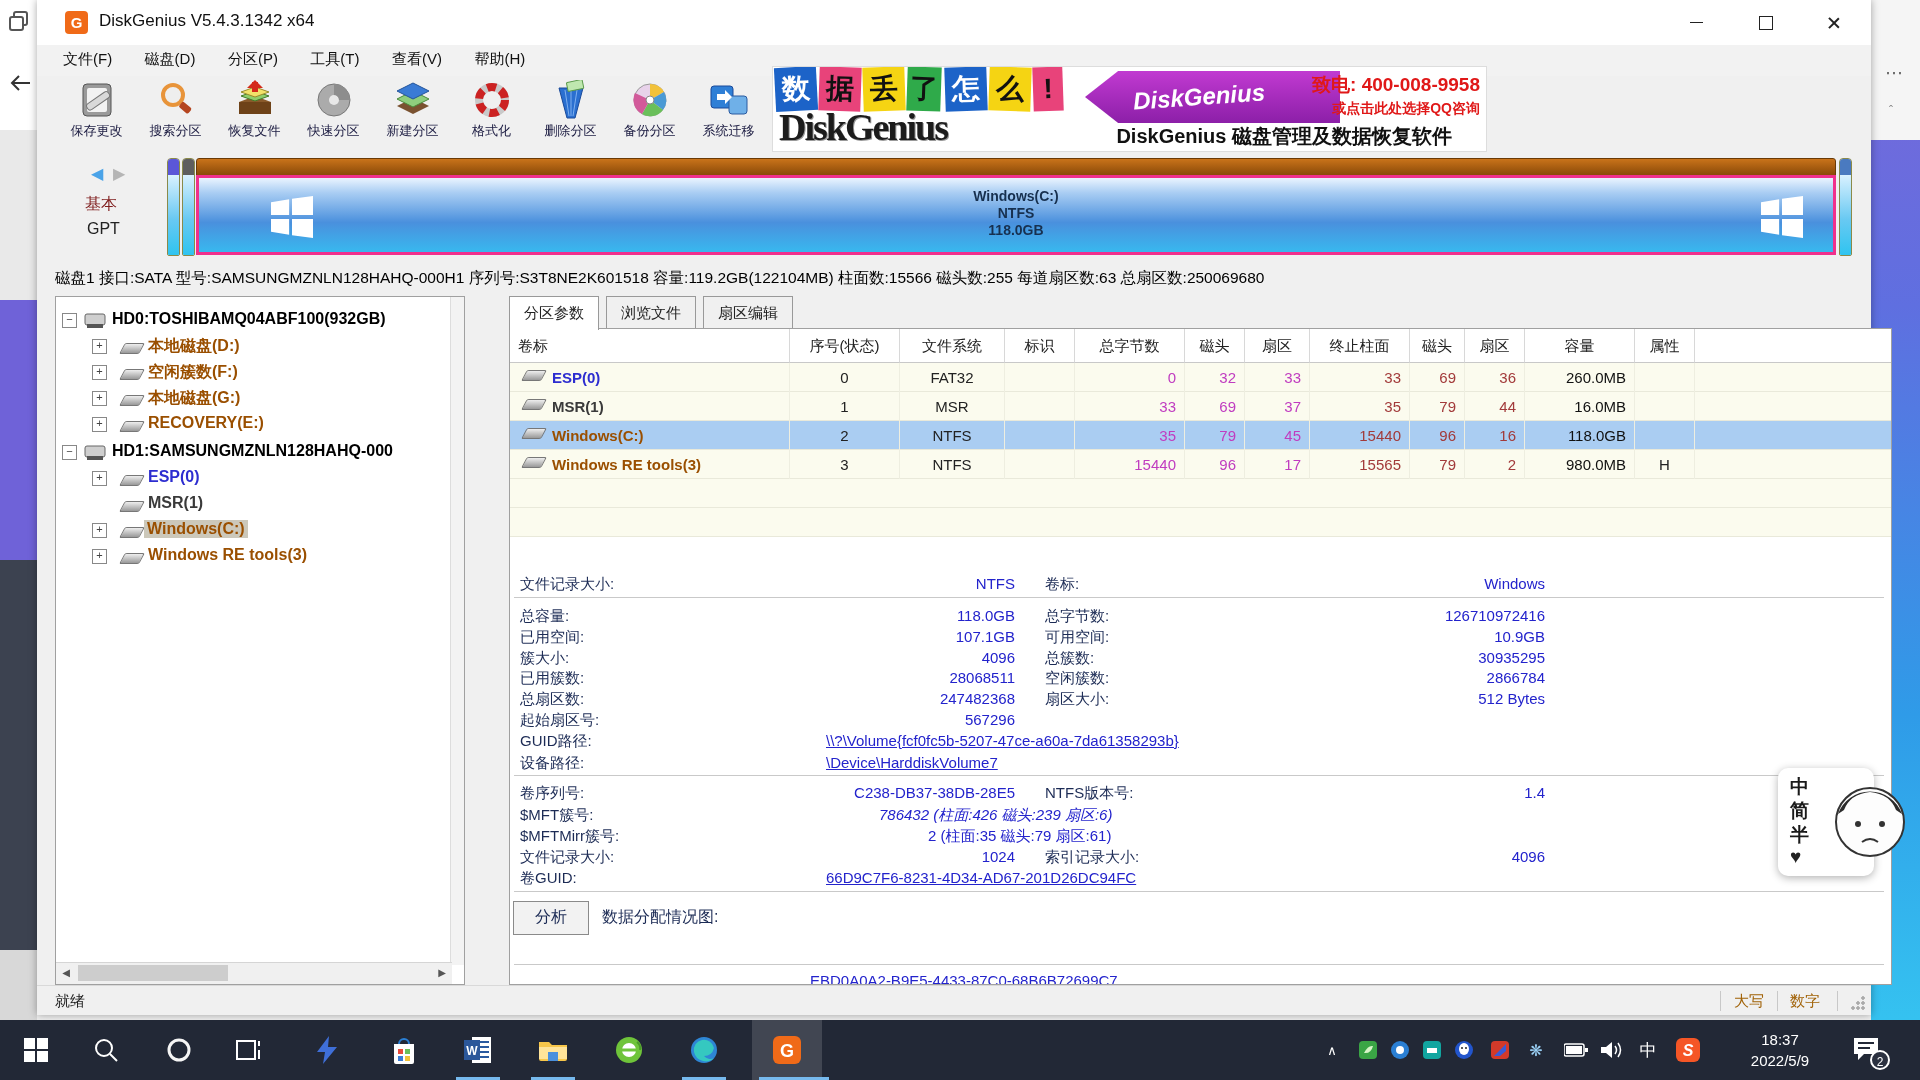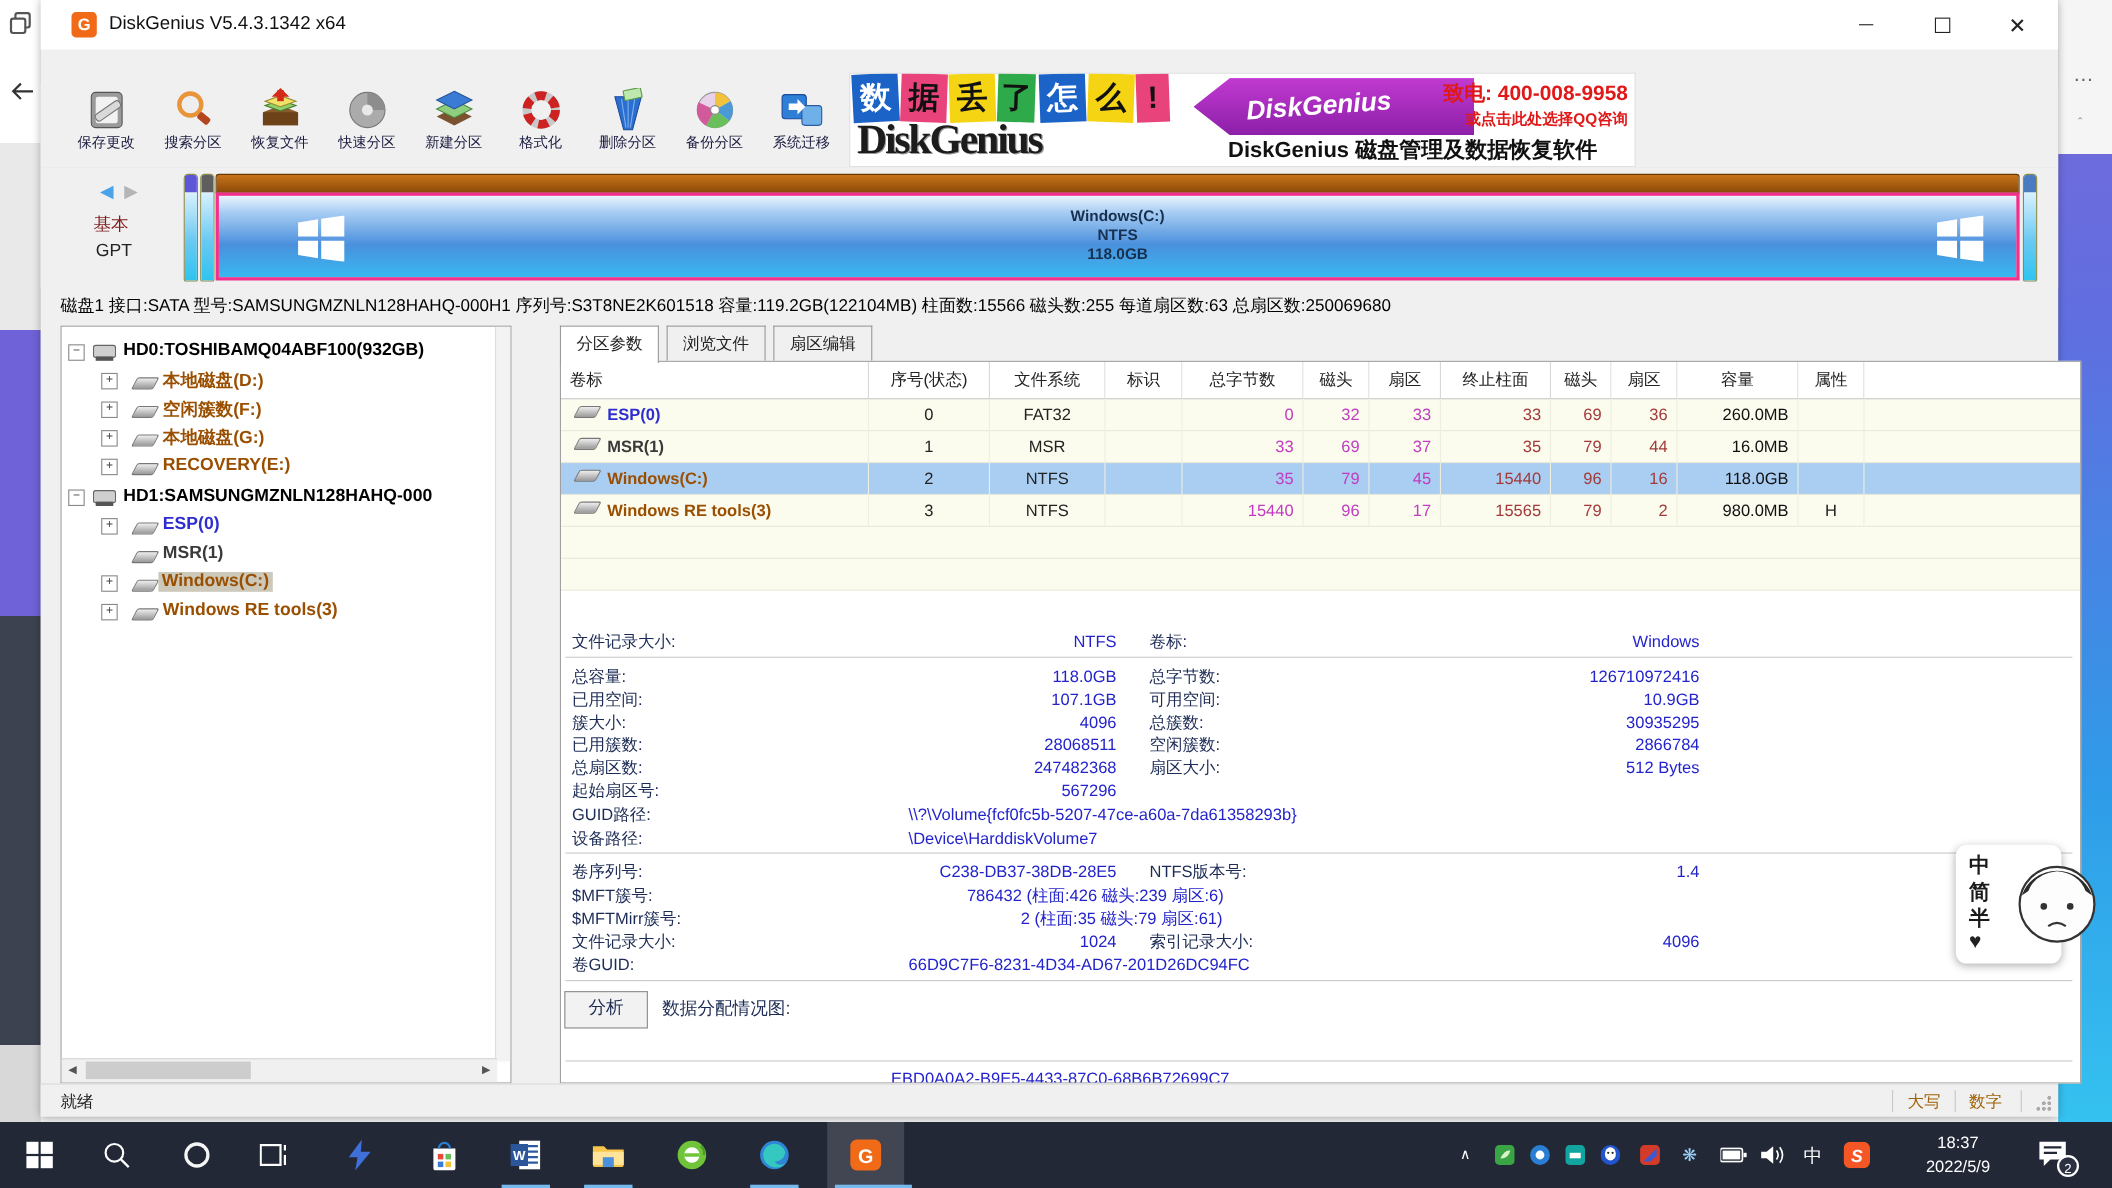--- a/index.html
+++ b/index.html
@@ -113,22 +113,22 @@
   .cap-cell{color:#111;text-align:right;} .ctr{text-align:center;color:#222;}
   .vol-name{font-weight:bold;font-size:15px;} 
   .picon{display:inline-block;width:18px;height:9px;background:linear-gradient(180deg,#eee,#999);
     border:1px solid #777;border-radius:2px;transform:skewX(-28deg);margin:0 8px 2px 6px;}
   
   .drow{position:absolute;height:20px;line-height:20px;font-size:15px;white-space:nowrap;}
   .dlab{position:absolute;left:10px;color:#1c2b55;}
   .dval{position:absolute;left:210px;width:295px;text-align:right;color:#2323cc;}
   .dlab2{position:absolute;left:535px;color:#1c2b55;}
   .dval2{position:absolute;left:735px;width:300px;text-align:right;color:#2323cc;}
-  .dval.wide{left:316px;width:auto;text-align:right;}
-  .dval.wide2{left:369px;width:auto;text-align:left;}
+  .dval.wide{left:316px;width:auto;text-align:right;text-decoration:underline;}
+  .dval.wide2{left:369px;width:auto;text-align:left;font-style:italic;}
   .dval.wide3{left:418px;width:auto;text-align:left;}
   .dsep{position:absolute;left:4px;width:1370px;height:1px;background:#c9c9c9;}
   #analyze-btn{position:absolute;left:3px;top:572px;width:74px;height:32px;background:#f2f2f2;
     border:1px solid #8a8a8a;font-size:16px;color:#1c2b55;text-align:center;line-height:30px;}
   #alloc-label{position:absolute;left:92px;top:578px;font-size:16px;color:#1c2b55;}
   #foot-sep{top:635px;}
   #foot-label{position:absolute;left:10px;top:657px;font-size:15px;color:#1c2b55;}
   #foot-value{position:absolute;left:300px;top:643px;font-size:15px;color:#2323cc;}
   
   #statusbar{left:0;top:985px;width:1834px;height:30px;background:#f0f0f0;border-top:1px solid #d9d9d9;box-sizing:border-box;}
@@ -193,20 +193,28 @@
           <span class="glyph-min"></span>
         </div>
       <div class="abs winctl" style="left:1698px">
           <span class="glyph-max"></span>
         </div>
       <div class="abs winctl" style="left:1766px">
           <span class="glyph-close"></span>
         </div>
     </div>
 
+    <div class="abs" id="menubar">
+      <span class="menu-item">文件(F)</span>
+      <span class="menu-item">磁盘(D)</span>
+      <span class="menu-item">分区(P)</span>
+      <span class="menu-item">工具(T)</span>
+      <span class="menu-item">查看(V)</span>
+      <span class="menu-item">帮助(H)</span>
+    </div>
 
     <div class="abs" id="toolbar">
       <div class="tool-btn" style="left:20px">
         <svg class="tool-ico" viewBox="0 0 40 40">
           <rect x="6" y="4" width="28" height="32" rx="4" fill="#9a9a9a" stroke="#555"></rect>
           <rect x="10" y="8" width="20" height="24" rx="2" fill="#f2f2f2"></rect>
           <rect x="8" y="18" width="26" height="7" rx="3" fill="#d9d9d9" stroke="#777" transform="rotate(-35 20 21)"></rect>
         </svg><span class="tool-lbl">保存更改</span>
       </div>
       <div class="tool-btn" style="left:99px">

